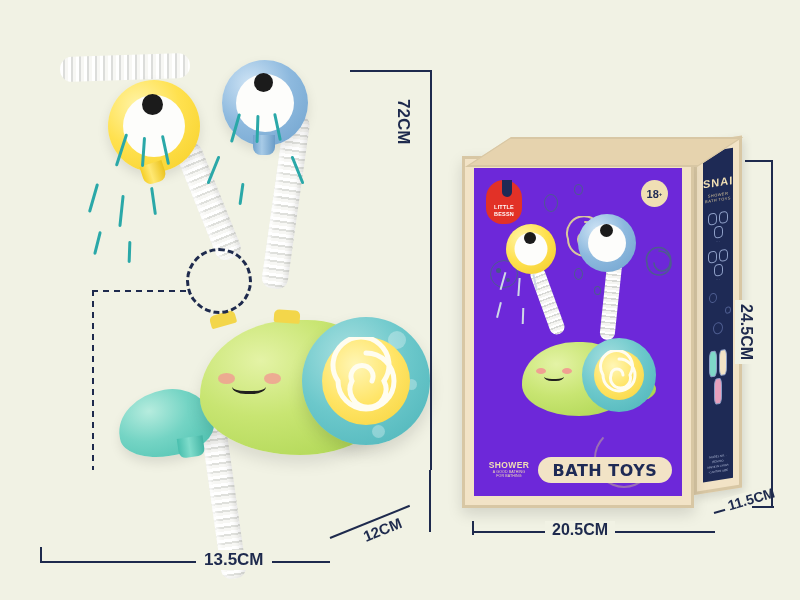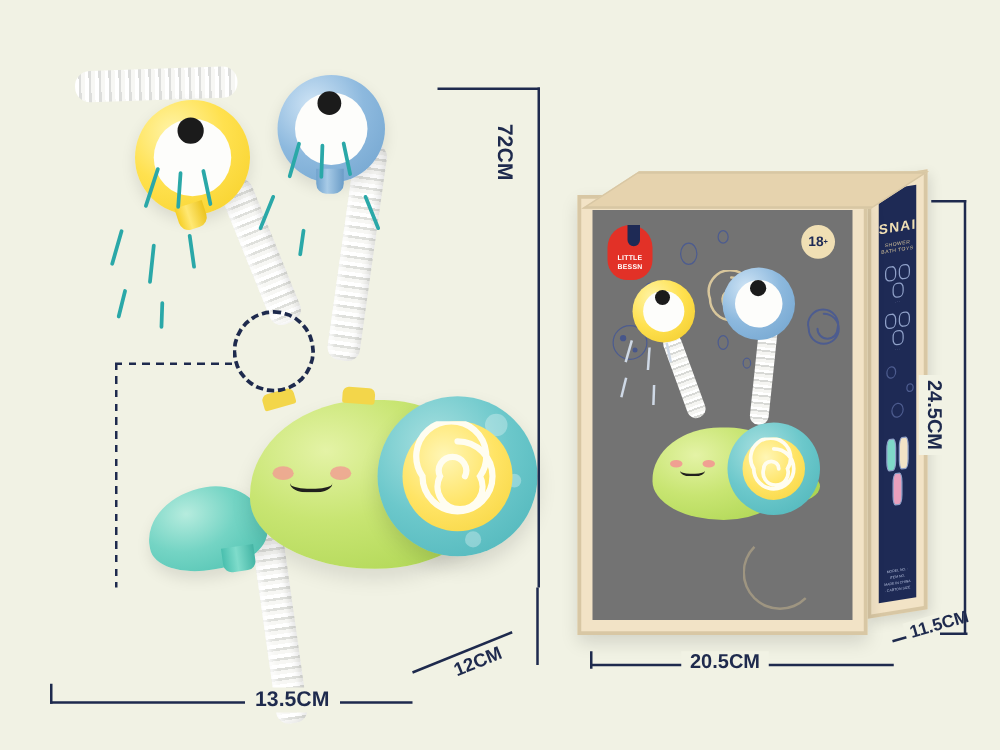--- a/index.html
+++ b/index.html
@@ -234,21 +234,21 @@
   #package { position:absolute; left:462px; top:143px; width:290px; height:375px; }
 
   #box-front {
     position:absolute; left:0; top:13px; width:232px; height:352px;
     background:#f2e3c6;
     border:3px solid #d8c7a4;
     box-shadow:0 6px 14px rgba(0,0,0,.13);
   }
   #box-front-inner {
     position:absolute; left:9px; top:9px; right:9px; bottom:9px;
-    background:#737373;
+    background:#6d28d9;
     overflow:hidden;
   }
   #box-side {
     position:absolute; left:232px; top:0px; width:48px; height:352px;
     background:#f2e3c6;
     border:3px solid #d8c7a4;
     transform:skewY(-9deg);
     transform-origin:left top;
     box-shadow:2px 4px 10px rgba(0,0,0,.12);
   }
@@ -532,20 +532,28 @@
           <div style="position:absolute;left:94px;top:122px;width:74px;height:74px;background:radial-gradient(circle at 36% 30%,#a8e0e0,#6cc8cb 48%,#4bb3b8);border-radius:50%;">
             <div style="position:absolute;left:12px;top:12px;width:50px;height:50px;background:radial-gradient(circle at 38% 32%,#fff6b6,#ffe465 50%,#f5d33c);border-radius:50%;"></div>
             <svg style="position:absolute;left:12px;top:12px;width:50px;height:50px;" viewBox="0 0 50 50">
               <path d="M25 9 A16 16 0 1 1 9 25 A16 16 0 1 1 36 25 A10 10 0 1 1 17 25 A6 6 0 1 1 29 25" fill="none" stroke="#fffdf0" stroke-width="3" stroke-linecap="round"></path>
             </svg>
           </div>
         </div>
 
         <div id="pkg-spiral-deco"></div>
 
+        <div id="pkg-bottom-band">
+          <div id="shower-block">
+            <div id="shower-main">SHOWER</div>
+            <div id="shower-sub" style="white-space: pre-line;">A GOOD BATHING
+FOR BATHING</div>
+          </div>
+          <div id="bath-pill">BATH TOYS</div>
+        </div>
 
       </div>
     </div>
   </div>
 
   <div class="dim-line abs" id="dim-205-tick"></div>
   <div class="dim-line abs" id="dim-205-line"></div>
   <div class="dim-text abs" id="dim-205-label">20.5CM</div>
 
   <div class="dim-line abs" id="dim-115-line"></div>

